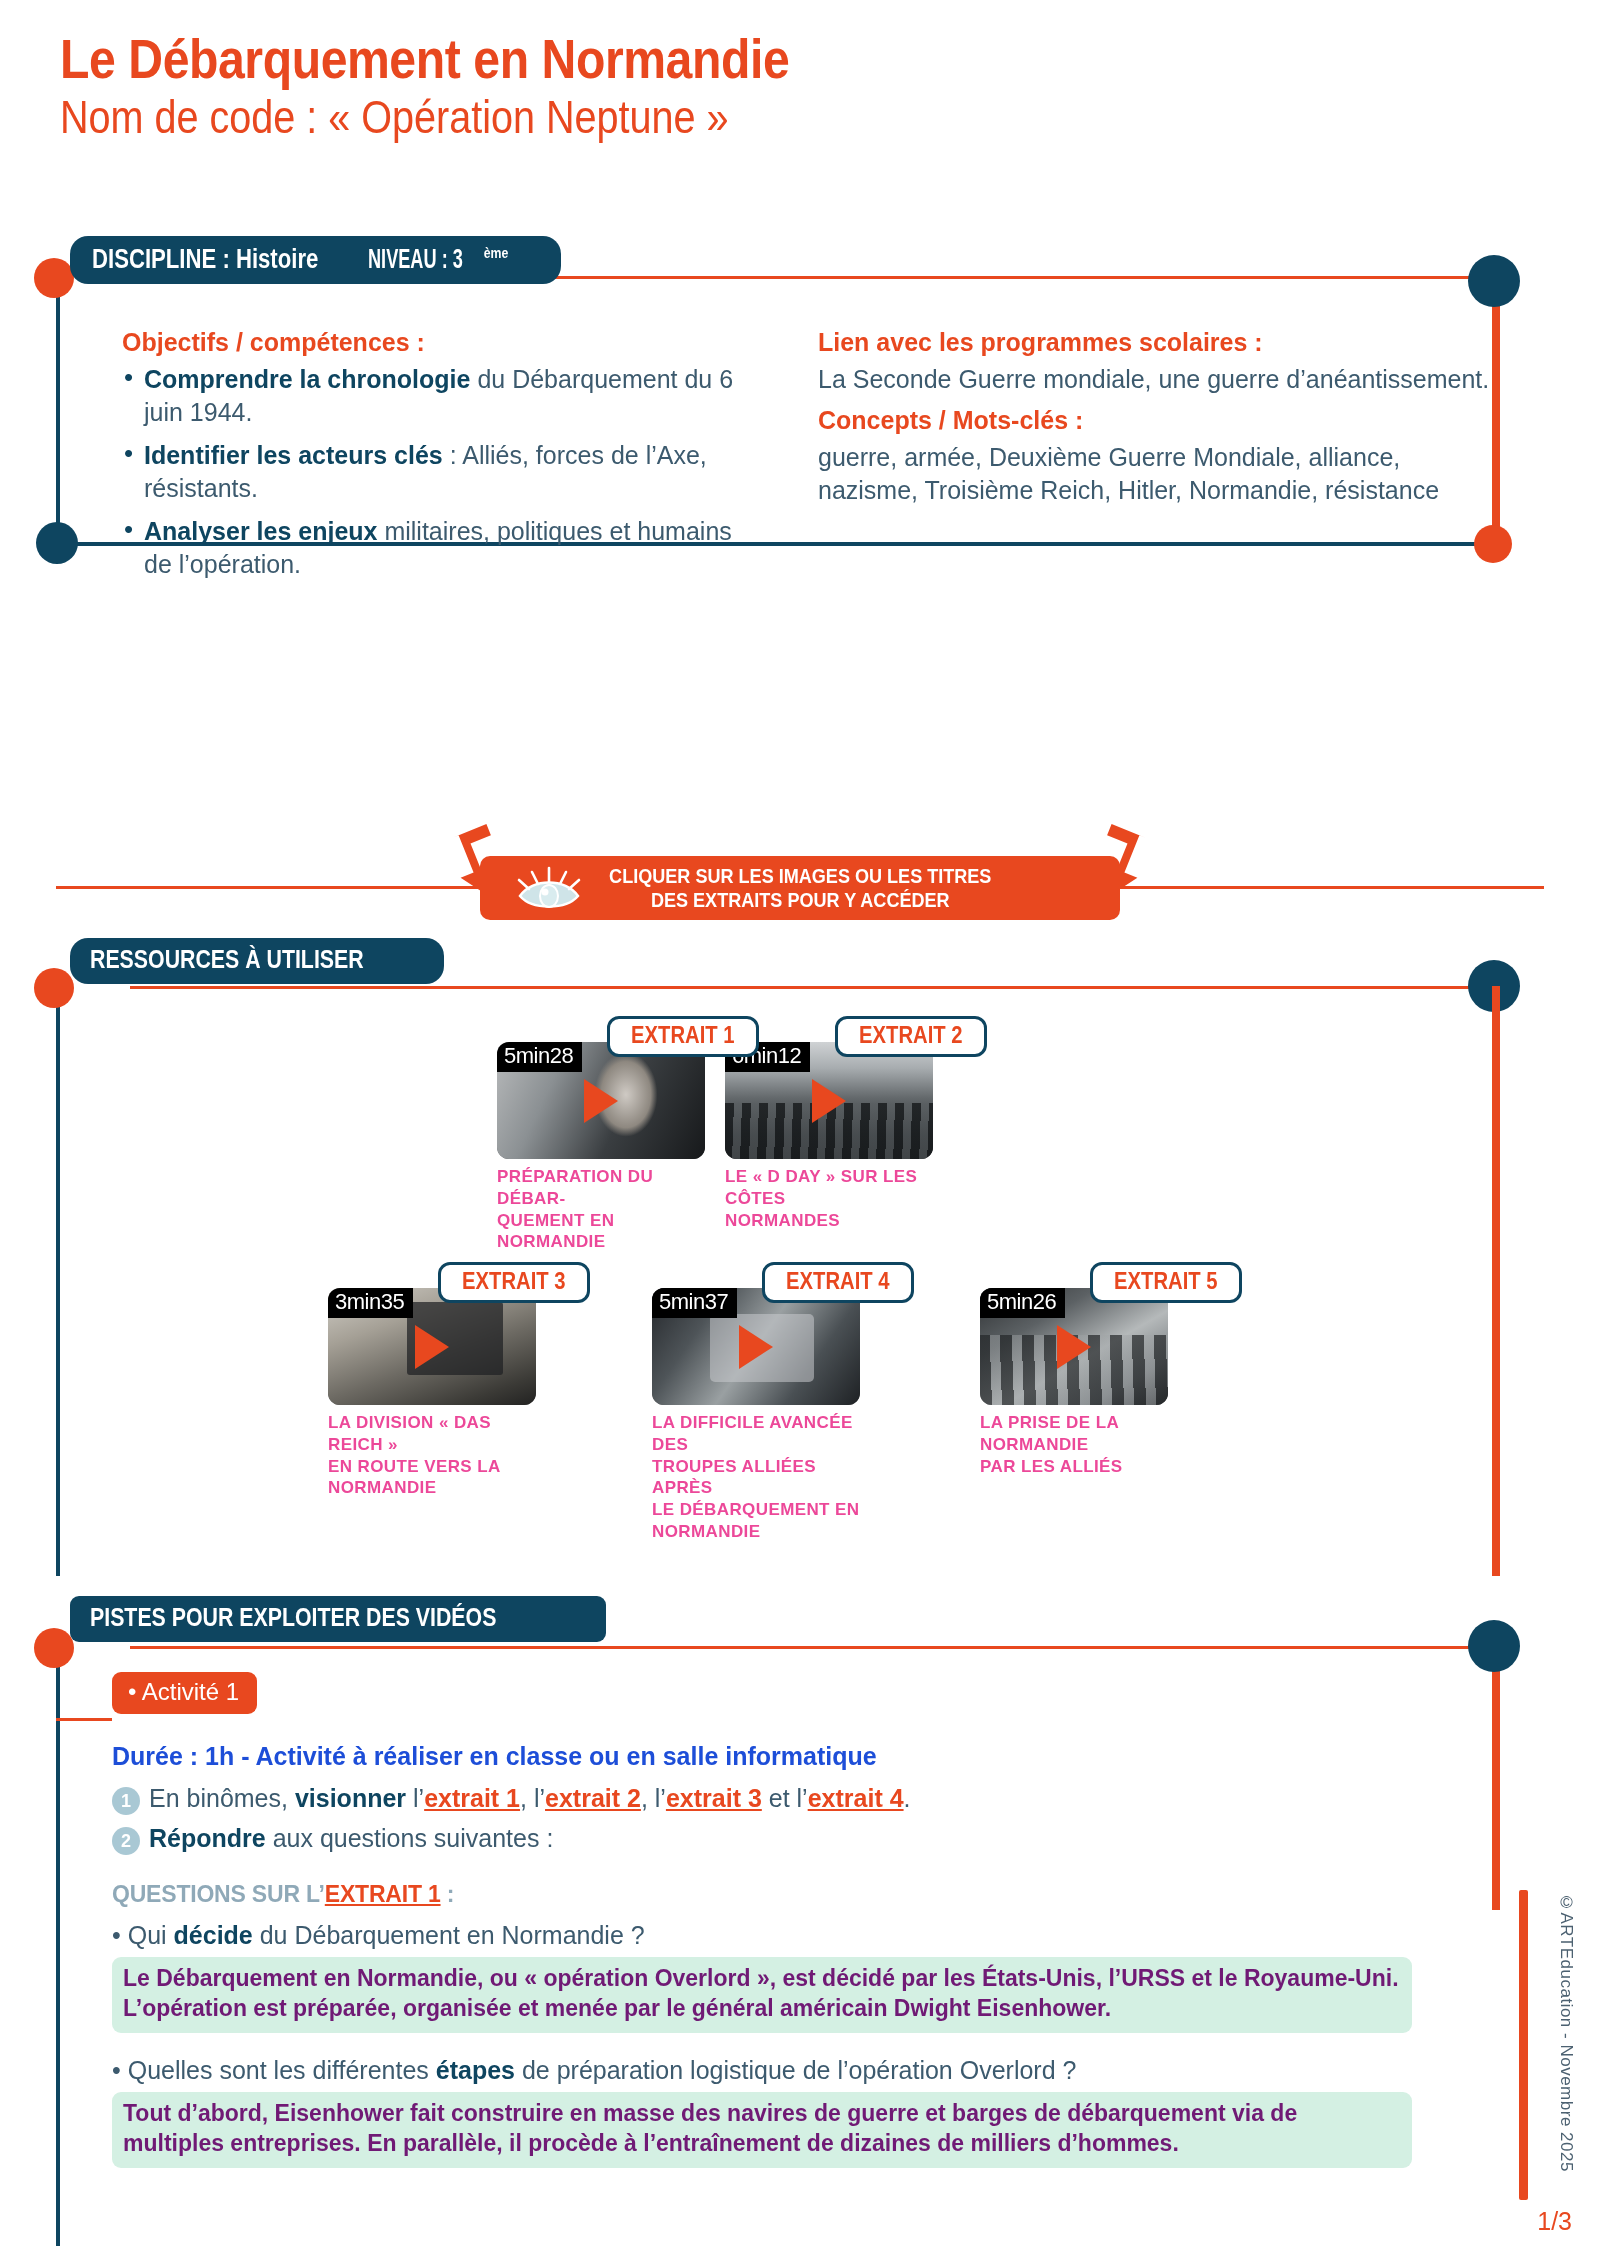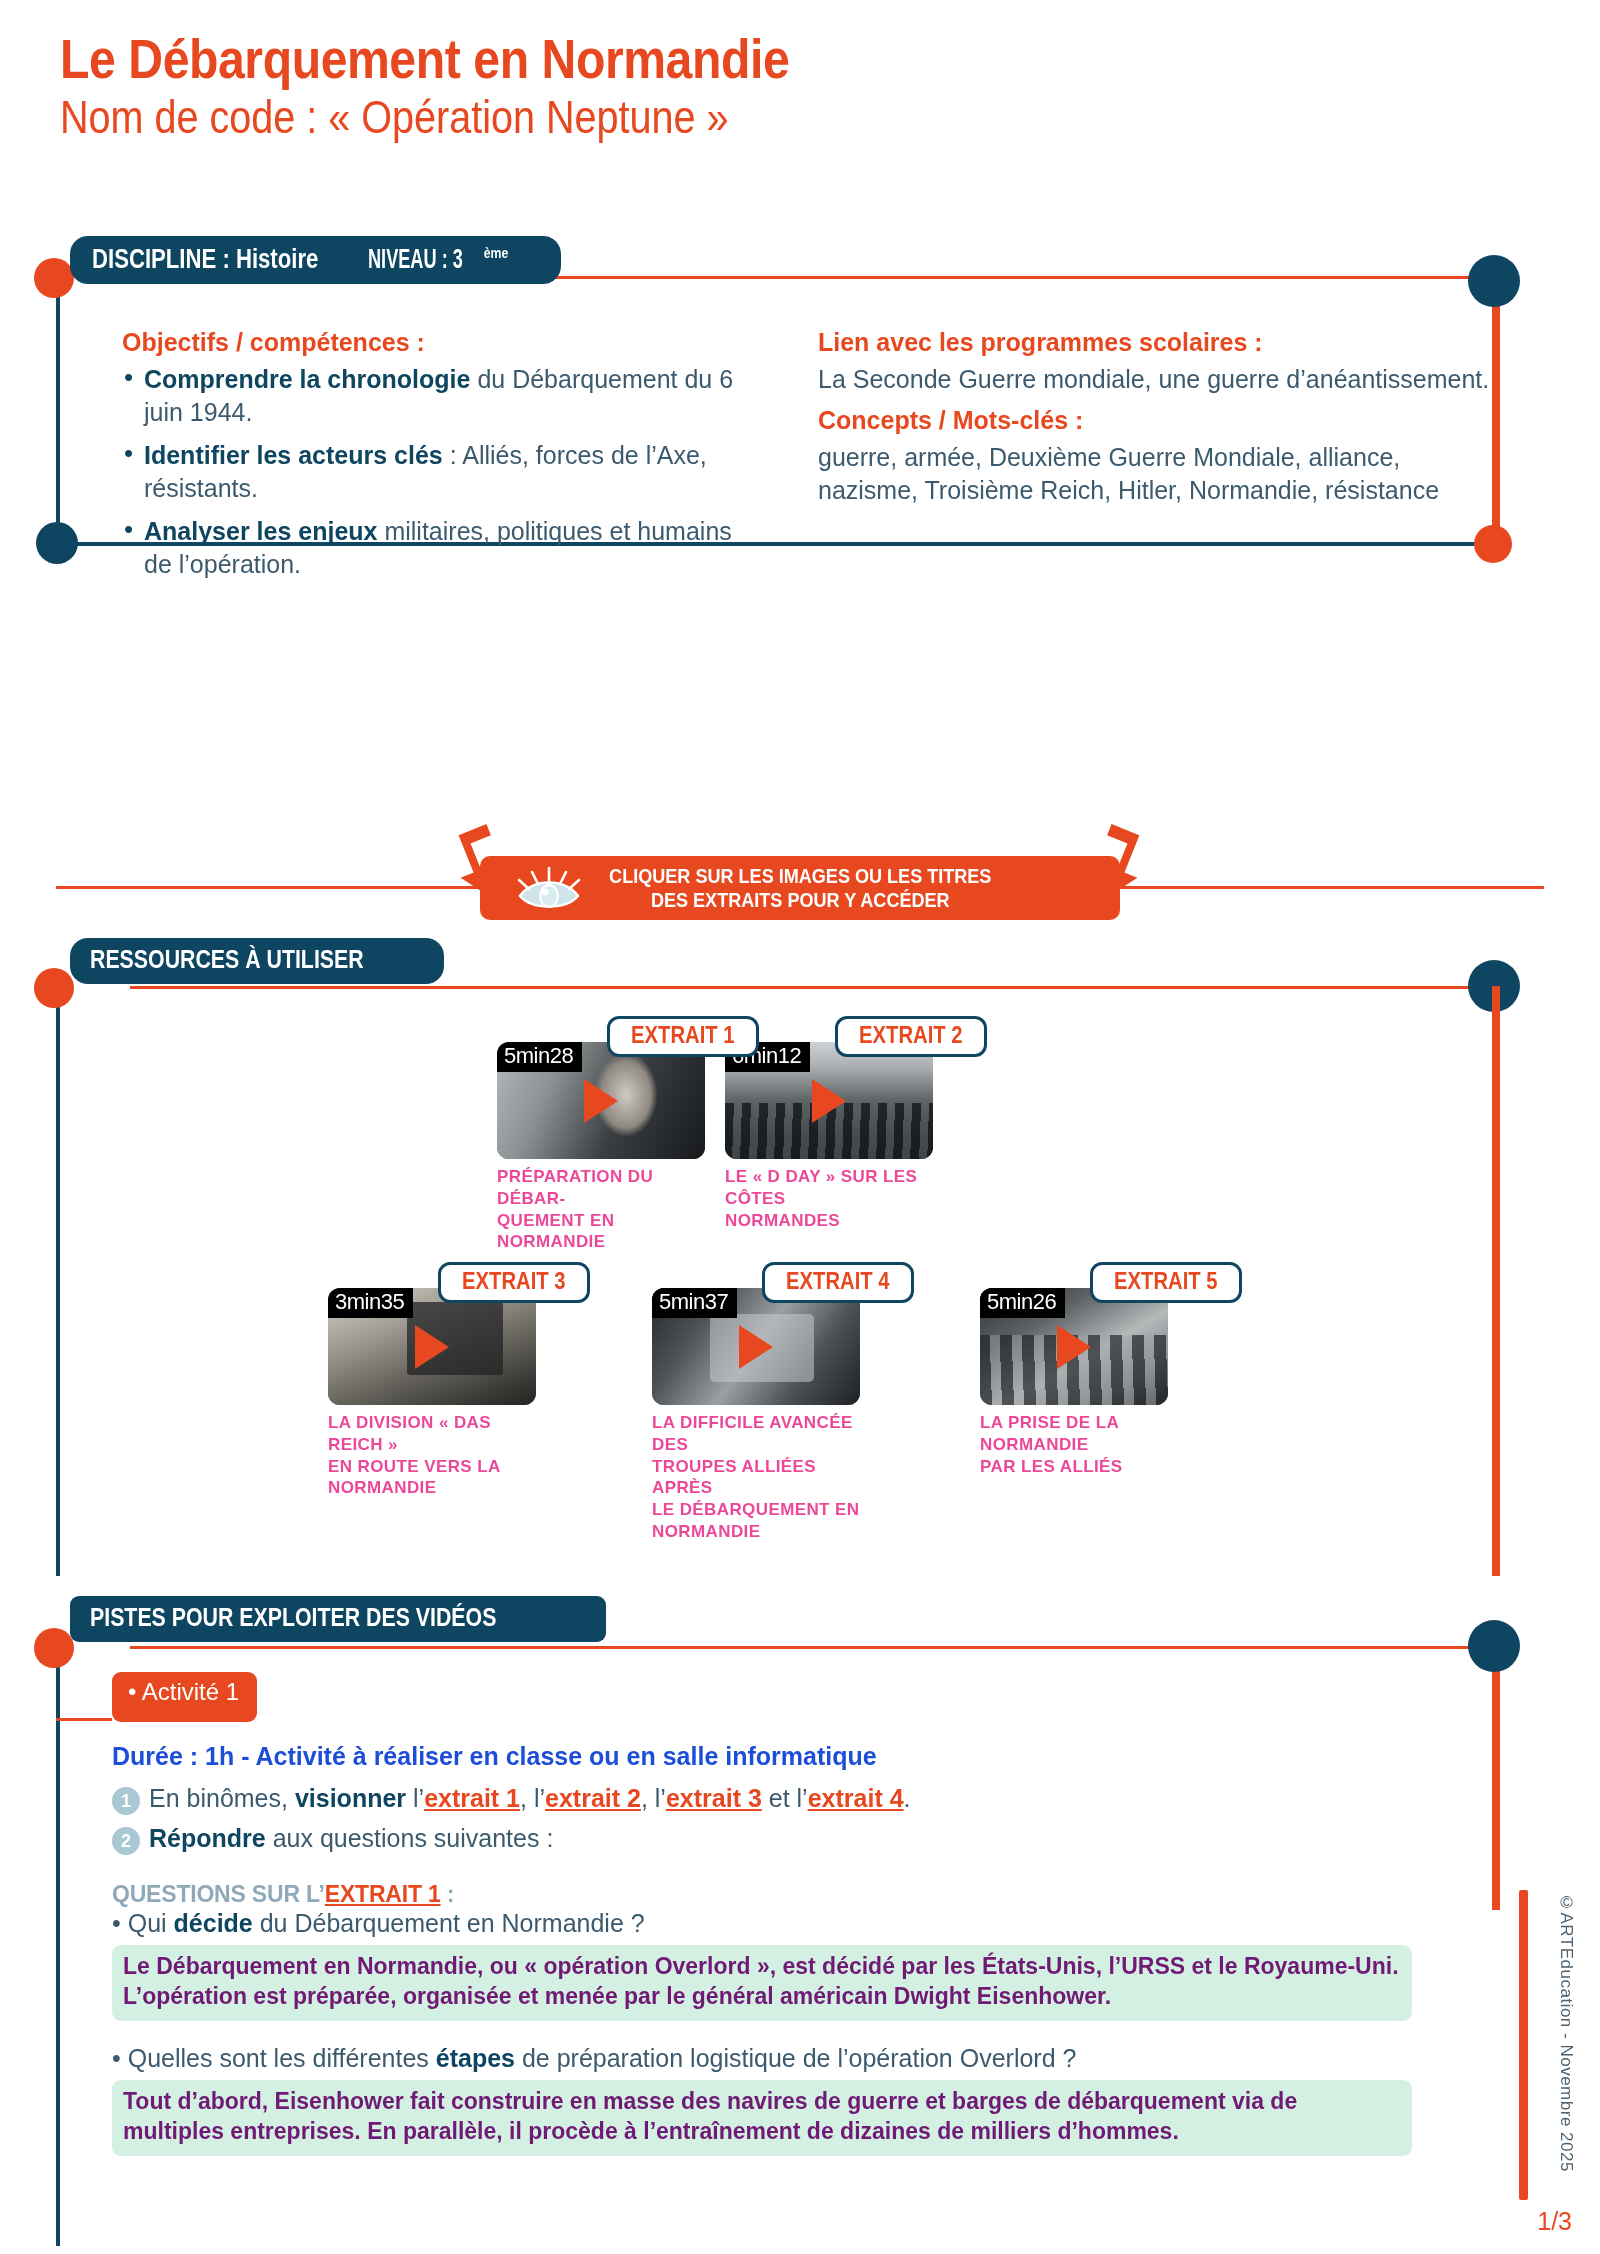--- a/index.html
+++ b/index.html
@@ -158,21 +158,21 @@
     white-space:pre-line;
   }
 
   
   #sec-pistes{ left:0; top:1620px; width:1600px; height:600px; }
   #pistes-pill{ left:70px; top:-24px; font-size:26px; border-radius:9px; height:46px; }
 
   .activity-tag{
     position:absolute; left:112px; top:52px;
     background:#e8481f; color:#fff; border-radius:9px;
-    font-size:24px; padding:6px 18px 16px 16px;
+    font-size:24px; padding:6px 18px 8px 16px;
   }
   .act-body{ position:absolute; left:112px; top:122px; width:1300px; }
   .act-duration{
     font-size:25px; font-weight:bold; color:#1d4ed8; margin-bottom:12px;
   }
   .step{ display:flex; align-items:flex-start; margin-bottom:8px; }
   .step-num{
     flex:0 0 auto; width:28px; height:28px; border-radius:50%;
     background:#a9c8d4; color:#fff; font-size:18px; font-weight:bold;
     display:flex; align-items:center; justify-content:center;
@@ -181,21 +181,21 @@
   .step-txt{ font-size:25px; color:#3c5a6e; line-height:1.25; }
   .step-txt b{ color:#0e4560; }
   .xlink{ color:#e8481f; font-weight:bold; text-decoration:underline; }
 
   .q-head{
     margin-top:26px; font-size:23px; font-weight:bold;
     color:#8fa9b8; letter-spacing:-0.2px;
   }
   .q-head .xlink{ font-size:23px; }
   .question{
-    font-size:25px; color:#3c5a6e; line-height:1.25;
+    font-size:25px; color:#3c5a6e; margin-top:12px; line-height:1.25;
   }
   .question b{ color:#0e4560; }
   .answer{
     margin-top:6px;
     background:#d4f0e3; color:#701a75;
     font-weight:bold; font-size:23px; line-height:1.30;
     border-radius:9px; padding:7px 11px 9px 11px;
     display:block;
   }
 

